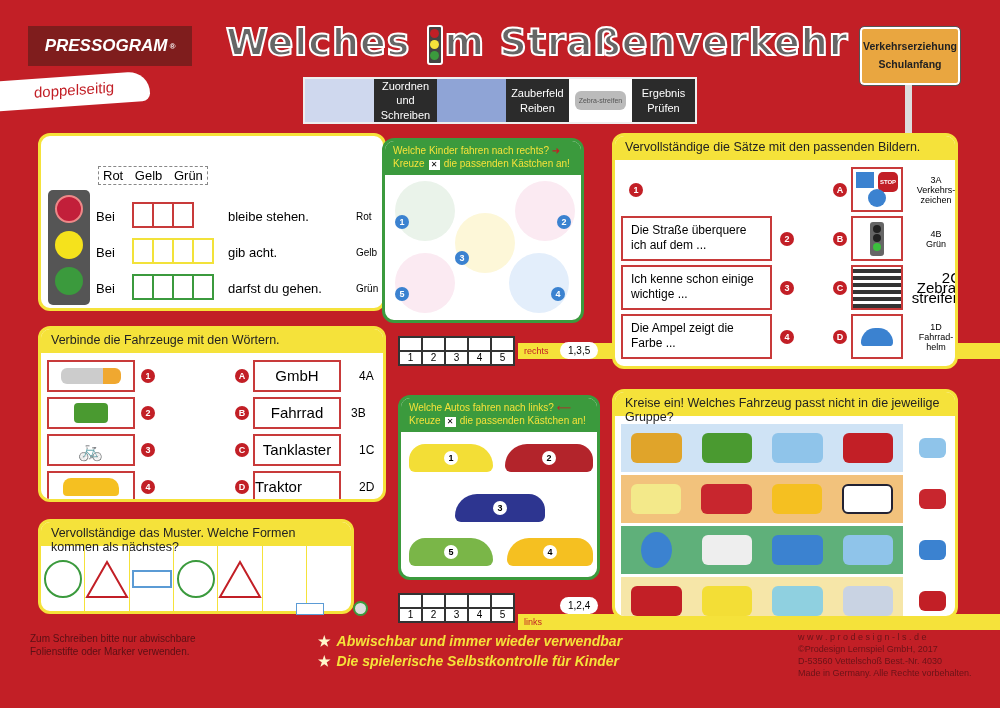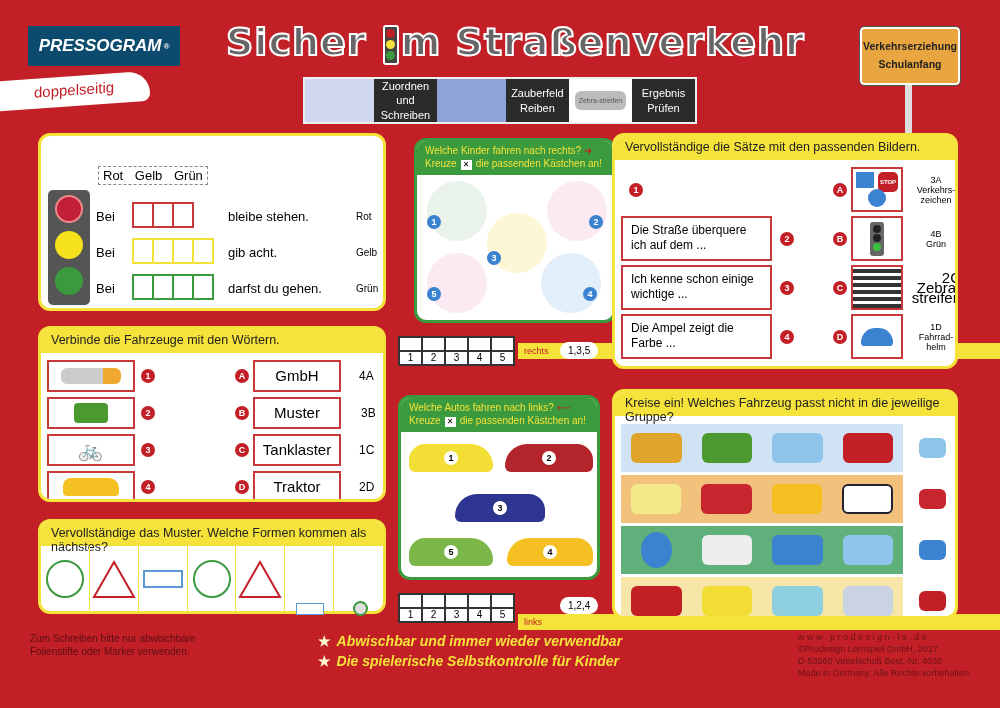--- a/index.html
+++ b/index.html
@@ -1,18 +1,18 @@
 <!DOCTYPE html>
 <html><head>
 <meta charset="utf-8">
 <style>
   * { box-sizing: border-box; margin: 0; padding: 0; }
   body { width: 1000px; height: 708px; background: #c21f26; font-family: "Liberation Sans", sans-serif; position: relative; overflow: hidden; }
   .abs { position: absolute; }
-  .brand { left: 28px; top: 26px; width: 152px; height: 40px; background: #0c4a6e; color: #fff; font-weight: bold; font-style: italic; font-size: 17px; display: flex; align-items: center; justify-content: center; }
+  .brand { left: 28px; top: 26px; width: 164px; height: 40px; background: #7f1d1d; color: #fff; font-weight: bold; font-style: italic; font-size: 17px; display: flex; align-items: center; justify-content: center; }
   .brand sup { font-size: 8px; margin-left: 2px; }
   .ribbon { left: 0; top: 76px; width: 150px; height: 30px; background: #fff; border-radius: 0 30px 10px 0; transform: skewY(-4deg); color: #c21f26; font-size: 15px; padding: 5px 0 0 34px; }
   .title { left: 226px; top: 20px; font-size: 38px; font-weight: bold; color: #666; -webkit-text-stroke: 2px #fff; letter-spacing: 1px; font-family: "DejaVu Sans", sans-serif; }
   .tl-mini { display: inline-block; width: 16px; height: 40px; background: #444; border: 2px solid #fff; border-radius: 3px; vertical-align: middle; margin: 0 2px; position: relative; }
   .tl-mini i { display: block; width: 9px; height: 9px; border-radius: 50%; margin: 2px auto; }
   .howto { left: 303px; top: 77px; width: 394px; height: 47px; display: flex; border: 2px solid #eee; background: #2b2b2b; }
   .howto .pic { background: #cfd8ee; width: 70px; height: 100%; }
   .howto .txt { color: #fff; font-size: 11px; text-align: center; display: flex; align-items: center; justify-content: center; width: 64px; line-height: 1.3; }
   .howto .zebra { background: #fff; width: 64px; display: flex; align-items: center; justify-content: center; }
   .howto .zebra span { background: #bbb; border-radius: 6px; font-size: 7px; padding: 6px 4px; color: #555; text-align: center; }
@@ -42,21 +42,21 @@
 </head>
 <body>
 
 <div class="abs brand">
   <span>PRESSOGRAM</span>
     <sup>®</sup>
 </div>
 <div class="abs ribbon"><span>doppelseitig</span></div>
 
 <div class="abs title">
-  <span>Sicher</span>
+  <span>Welches</span>
   <span class="tl-mini"><i style="background:#c21f26"></i><i style="background:#f5e23a"></i><i style="background:#3b9a3d"></i></span><span>m</span>
   <span>Straßenverkehr</span>
 </div>
 
 <div class="abs howto">
   <div class="pic"></div>
   <div class="txt">Zuordnen und Schreiben</div>
   <div class="pic" style="background:#8fa4d6"></div>
   <div class="txt">Zauberfeld Reiben</div>
   <div class="zebra">
@@ -131,37 +131,37 @@
       </div>
   </div>
   <div class="abs" style="left:194px;top:28px">
     <div class="row" style="height:37px">
         <span class="numdot" style="margin-right:4px">A</span>
         <div class="redbox" style="width:88px;height:32px;font-size:15px;text-align:center;line-height:28px">GmbH</div>
         <span style="margin-left:18px;font-size:12px">4A</span>
       </div>
     <div class="row" style="height:37px">
         <span class="numdot" style="margin-right:4px">B</span>
-        <div class="redbox" style="width:88px;height:32px;font-size:15px;text-align:center;line-height:28px">Muster</div>
-        <span style="margin-left:20px;font-size:12px">3B</span>
+        <div class="redbox" style="width:88px;height:32px;font-size:15px;text-align:center;line-height:28px">Fahrrad</div>
+        <span style="margin-left:10px;font-size:12px">3B</span>
       </div>
     <div class="row" style="height:37px">
         <span class="numdot" style="margin-right:4px">C</span>
         <div class="redbox" style="width:88px;height:32px;font-size:15px;text-align:center;line-height:28px">Tanklaster</div>
         <span style="margin-left:18px;font-size:12px">1C</span>
       </div>
     <div class="row" style="height:37px">
         <span class="numdot" style="margin-right:4px">D</span>
-        <div class="redbox" style="width:88px;height:32px;font-size:15px;text-align:center;line-height:28px">Traktor</div>
+        <div class="redbox" style="width:88px;height:32px;font-size:15px;line-height:28px">Traktor</div>
         <span style="margin-left:18px;font-size:12px">2D</span>
       </div>
   </div>
 </div>
 
-<div class="abs panel" style="left:38px;top:519px;width:348px;height:95px">
+<div class="abs panel" style="left:38px;top:519px;width:316px;height:95px">
   <div class="phead">Vervollständige das Muster. Welche Formen kommen als nächstes?</div>
   <div class="row">
     <div class="shapecell">
         <div style="width:38px;height:38px;border:2px solid #3b9a3d;border-radius:50%"></div>
       </div>
     <div class="shapecell">
         <svg width="44" height="40">
           <polygon points="22,3 42,38 2,38" fill="none" stroke="#c21f26" stroke-width="2"></polygon>
         </svg>
       </div>
@@ -176,21 +176,21 @@
           <polygon points="22,3 42,38 2,38" fill="none" stroke="#c21f26" stroke-width="2"></polygon>
         </svg>
       </div>
     <div class="shapecell"></div>
     <div class="shapecell" style="border-right:none"></div>
   </div>
 </div>
 <div class="abs" style="left:296px;top:603px;width:28px;height:12px;background:#fff;border:1px solid #5b9bd5"></div>
 <div class="abs" style="left:353px;top:601px;width:15px;height:15px;background:#ddd;border:2px solid #3b9a3d;border-radius:50%"></div>
 
-<div class="abs gpanel" style="left:414px;top:138px;width:202px;height:185px">
+<div class="abs gpanel" style="left:382px;top:138px;width:202px;height:185px">
   <div class="ghead">
     <div><span>Welche Kinder fahren nach rechts?</span> <span style="color:#c21f26">➜</span></div>
     <div><span>Kreuze</span><span class="xbox">✕</span><span>die passenden Kästchen an!</span></div>
   </div>
   <div class="abs" style="left:10px;top:40px;width:60px;height:60px;border-radius:30px;background:#eaf3ea"><span class="numdot" style="background:#3b82d0;margin-top:34px">1</span></div>
   <div class="abs" style="left:130px;top:40px;width:60px;height:60px;border-radius:30px;background:#fbeaf2"><span class="numdot" style="background:#3b82d0;margin:34px 0 0 42px">2</span></div>
   <div class="abs" style="left:70px;top:72px;width:60px;height:60px;border-radius:30px;background:#fdf7d8"><span class="numdot" style="background:#3b82d0;margin-top:38px">3</span></div>
   <div class="abs" style="left:10px;top:112px;width:60px;height:60px;border-radius:30px;background:#fbeaf2"><span class="numdot" style="background:#3b82d0;margin-top:34px">5</span></div>
   <div class="abs" style="left:124px;top:112px;width:60px;height:60px;border-radius:30px;background:#e3eefb"><span class="numdot" style="background:#3b82d0;margin:34px 0 0 42px">4</span></div>
 </div>

